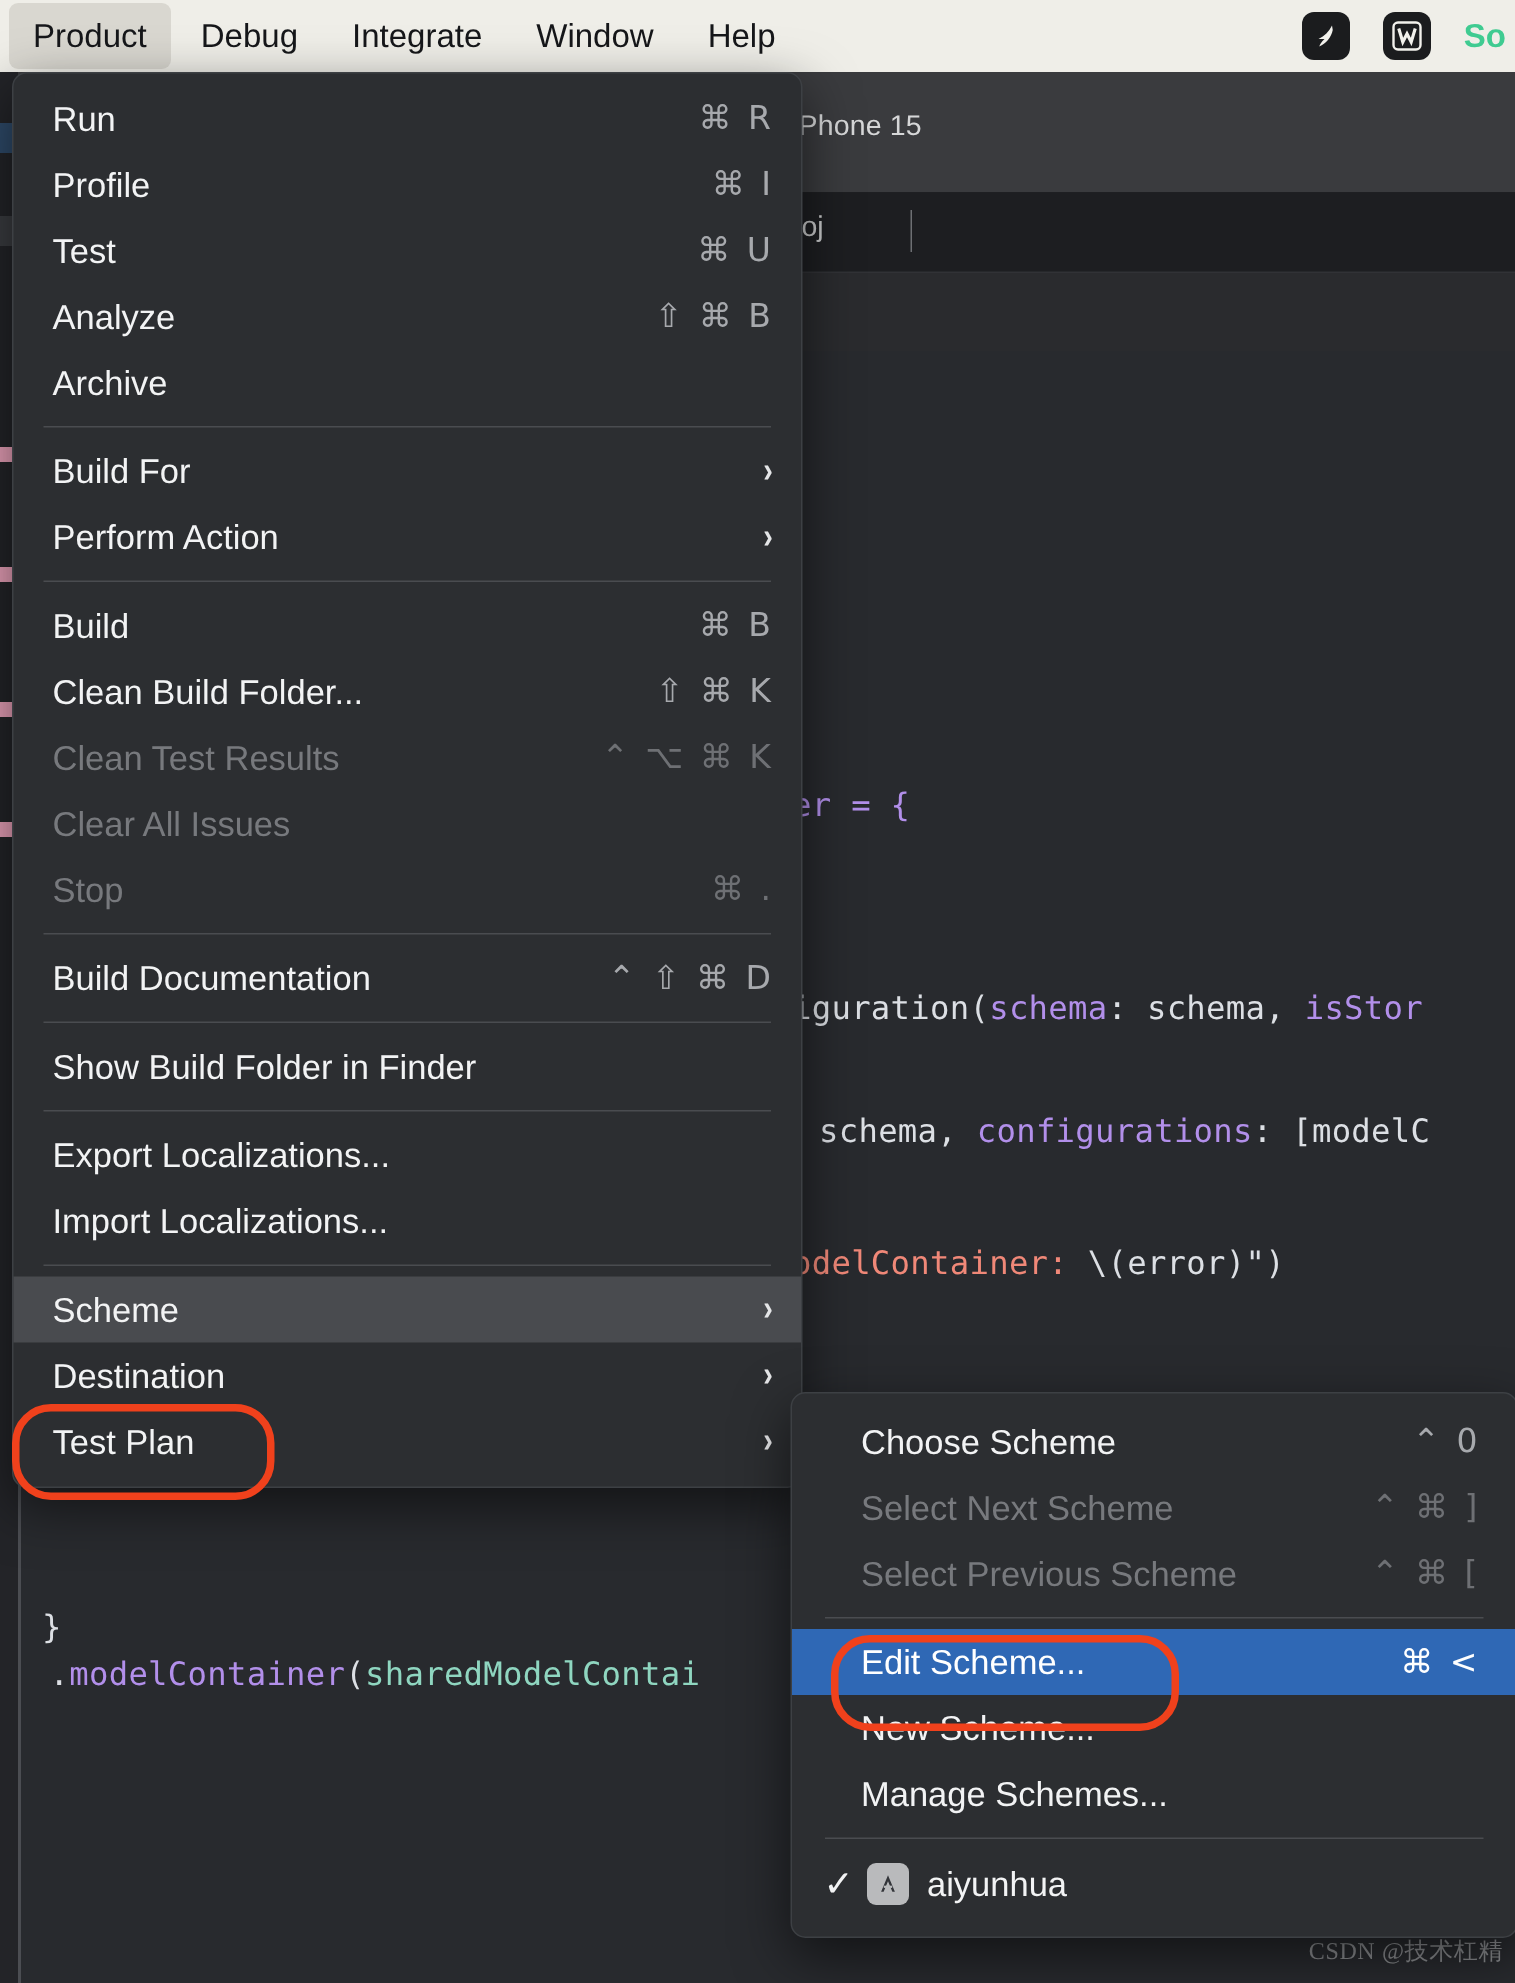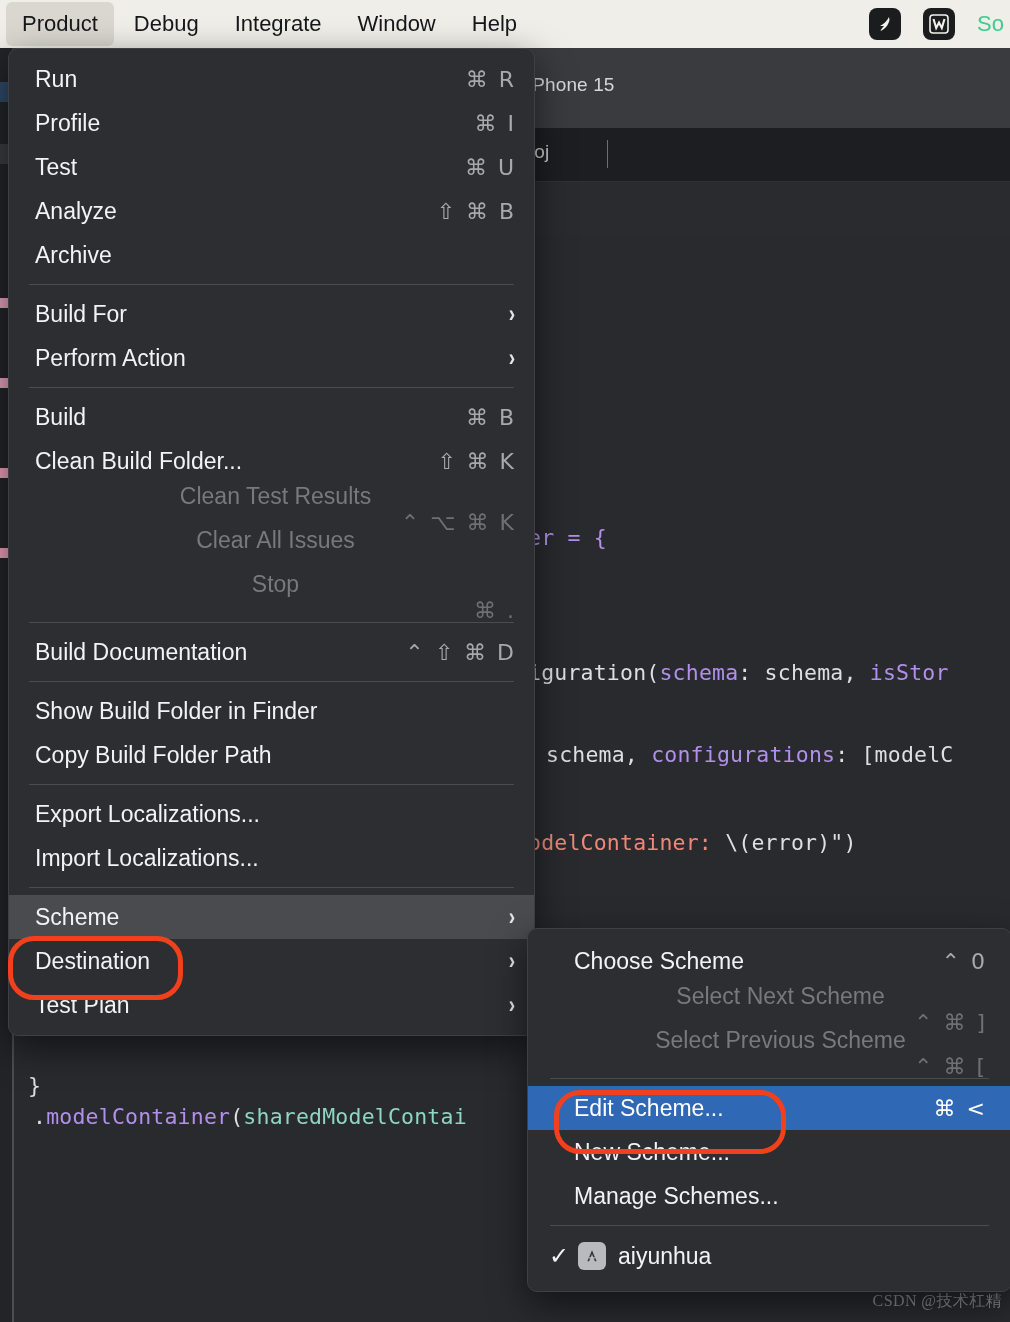--- a/index.html
+++ b/index.html
@@ -129,20 +129,21 @@
   .menubar-item.first { margin-left: 6px; }
   .menubar-item.active {
     background: #d9d7d0;
   }
   .menubar-right {
     margin-left: auto;
     display: flex;
     align-items: center;
     gap: 22px;
     padding-right: 6px;
+    font-weight: bold;
   }
   .status-icon {
     width: 32px; height: 32px;
     border-radius: 8px;
     background: #1b1c1e;
     display: flex;
     align-items: center;
     justify-content: center;
   }
   .status-text {
@@ -166,21 +167,21 @@
   .menu-row {
     position: relative;
     display: flex;
     align-items: center;
     height: 44px;
     padding: 0 18px 0 26px;
     color: #f2f3f4;
     font-size: 23px;
     white-space: nowrap;
   }
-  .menu-row.disabled { color: #77797d; flex-direction: column; }
+  .menu-row.disabled { color: #77797d; }
   .menu-row.highlight {
     background: #494b4f;
   }
   .menu-label { flex: 0 0 auto; }
   .menu-shortcut {
     margin-left: auto;
     color: #a7a9ad;
     font-size: 22px;
     letter-spacing: 2px;
     font-family: "DejaVu Sans", sans-serif;
@@ -373,23 +374,20 @@
       <span class="menu-shortcut">⌘ .</span>
     </div>
     <div class="menu-sep"></div>
     <div class="menu-row">
       <span class="menu-label">Build Documentation</span>
       <span class="menu-shortcut">⌃ ⇧ ⌘ D</span>
     </div>
     <div class="menu-sep"></div>
     <div class="menu-row">
       <span class="menu-label">Show Build Folder in Finder</span>
-    </div>
-    <div class="menu-row">
-      <span class="menu-label">Copy Build Folder Path</span>
     </div>
     <div class="menu-sep"></div>
     <div class="menu-row">
       <span class="menu-label">Export Localizations...</span>
     </div>
     <div class="menu-row">
       <span class="menu-label">Import Localizations...</span>
     </div>
     <div class="menu-sep"></div>
     <div class="menu-row highlight">

